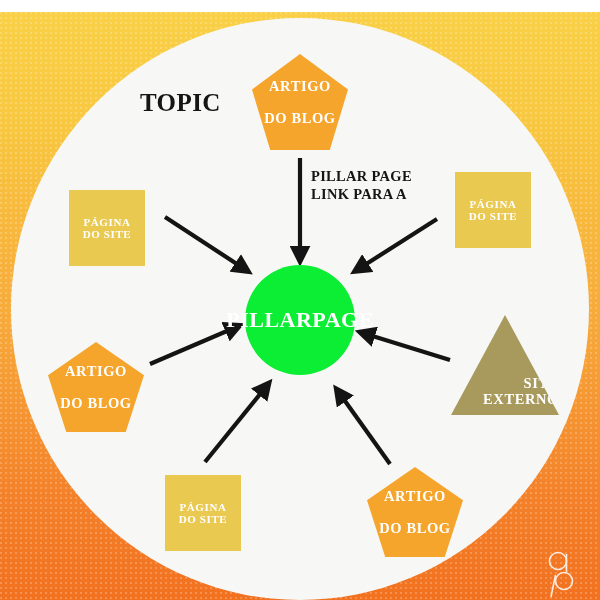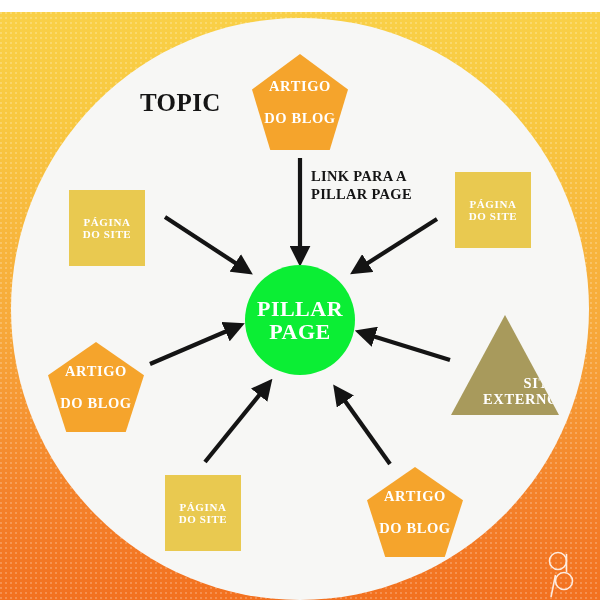--- a/index.html
+++ b/index.html
@@ -79,21 +79,20 @@
   #pillar {
     position: absolute;
     left: 245px;
     top: 253px;
     width: 110px;
     height: 110px;
     border-radius: 50%;
     background: #0bee34;
     z-index: 5;
     display: flex;
-    flex-direction: column;
     align-items: center;
     justify-content: center;
     color: #ffffff;
     font-weight: 700;
     font-size: 22px;
     letter-spacing: 0.5px;
     line-height: 1.05;
     text-transform: uppercase;
   }
   #topic-cluster {
@@ -160,22 +159,22 @@
     <line x1="205" y1="450" x2="265" y2="376" stroke="#141414" stroke-width="4.2" marker-end="url(#ah)"></line>
 
     <line x1="390" y1="452" x2="340" y2="382" stroke="#141414" stroke-width="4.2" marker-end="url(#ah)"></line>
   </svg>
 
   <div id="topic-cluster">
     <span class="lbl-line">TOPIC</span>
   </div>
 
   <div id="link-label">
+    <span class="lbl-line">PILLAR PAGE</span>
     <span class="lbl-line">LINK PARA A</span>
-    <span class="lbl-line">PILLAR PAGE</span>
   </div>
 
   <div class="node pent" style="left:252px; top:42px; width:96px; height:96px; flex-direction:column;">
     <span>ARTIGO</span>
     <span>DO BLOG</span>
   </div>
 
   <div class="node sq" style="left:69px; top:178px; width:76px; height:76px; flex-direction:column;">
     <span>PÁGINA</span>
     <span>DO SITE</span>

